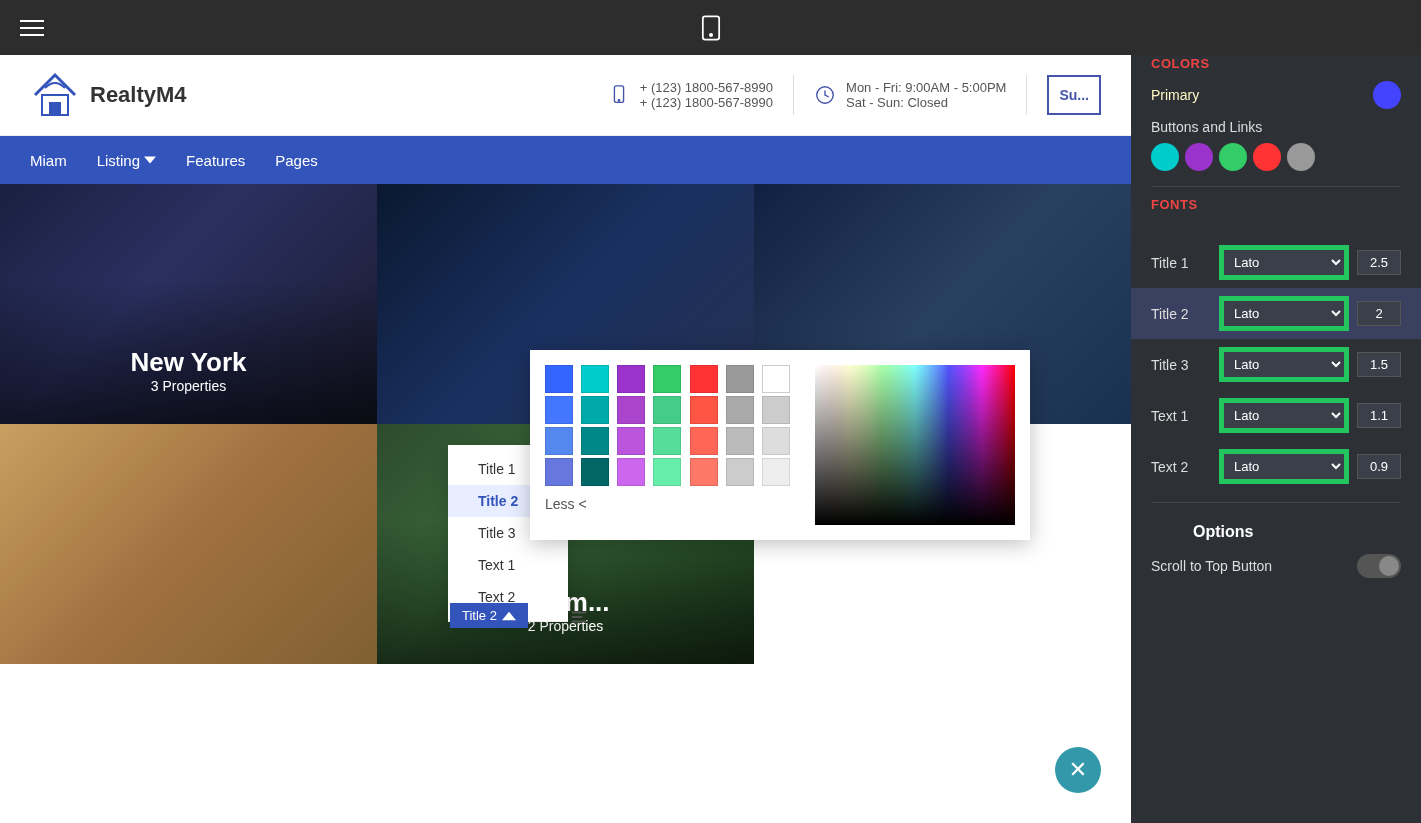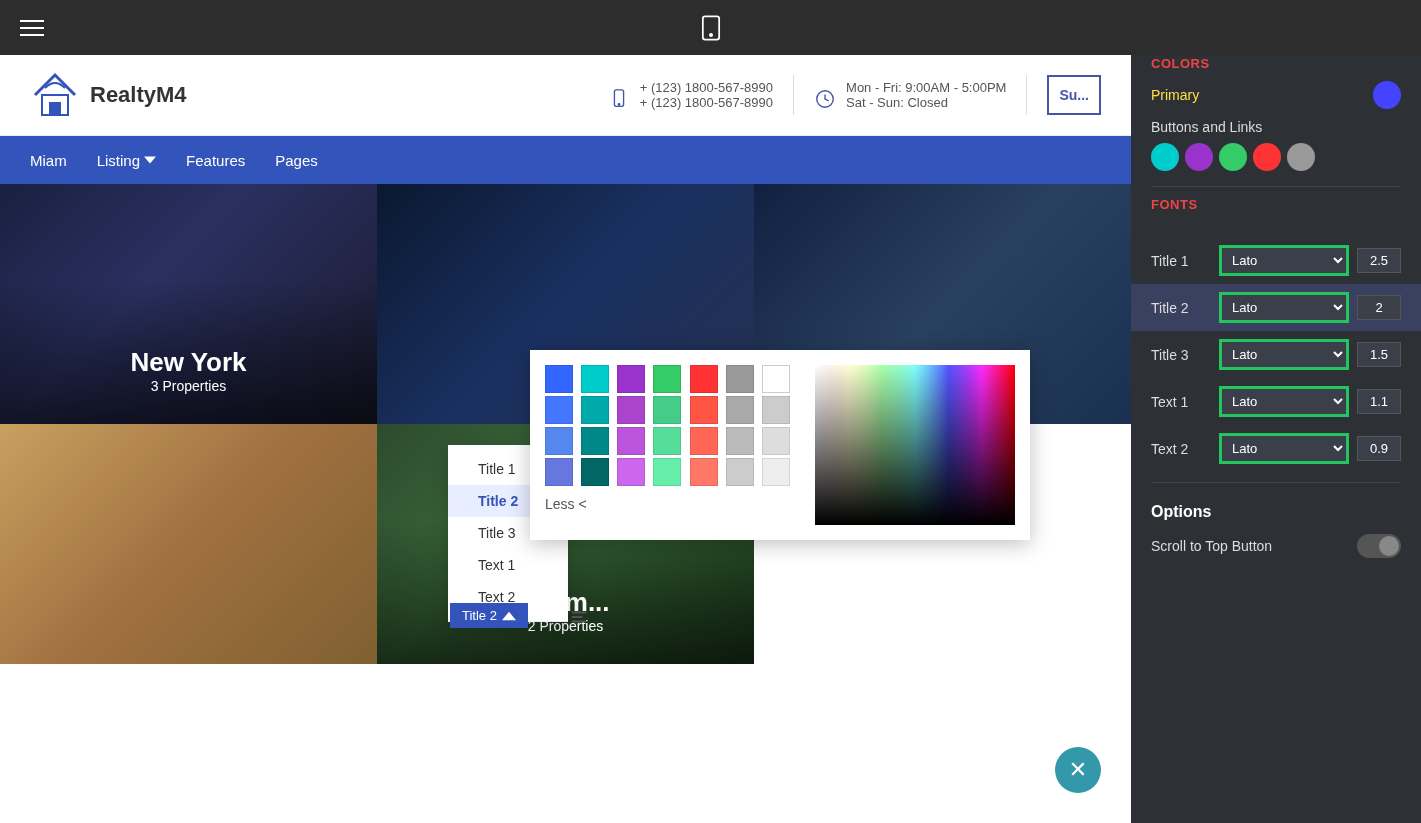--- a/index.html
+++ b/index.html
@@ -24,21 +24,21 @@
 
     
     .site-header {
       background: #fff; padding: 15px 30px; display: flex; align-items: center;
       border-bottom: 1px solid #eee; gap: 20px; flex-wrap: wrap;
     }
     .logo-area { display: flex; align-items: center; gap: 10px; }
     .logo-icon { width: 50px; height: 50px; }
     .logo-text { font-size: 22px; font-weight: bold; color: #333; }
     .contact-info { display: flex; align-items: center; gap: 20px; margin-left: auto; }
-    .contact-item { display: flex; align-items: flex-end; gap: 10px; font-size: 13px; color: #555; }
+    .contact-item { display: flex; align-items: center; gap: 10px; font-size: 13px; color: #555; }
     .contact-item svg { width: 22px; height: 22px; stroke: #4455aa; fill: none; }
     .divider-v { width: 1px; height: 40px; background: #ddd; }
     .subscribe-btn {
       border: 2px solid #4455aa; color: #4455aa; background: transparent;
       padding: 10px 10px; font-size: 14px; cursor: pointer; font-weight: 600;
     }
 
     
     .site-nav {
       background: #3355bb; padding: 0 30px; display: flex; align-items: center; gap: 30px;
@@ -117,34 +117,34 @@
     .right-panel {
       position: fixed; top: 0; right: 0; width: 290px; height: 100%;
       background: #2d3035; color: #fff; overflow-y: auto; z-index: 50;
     }
     .panel-title {
       font-size: 20px; font-weight: bold; color: #fff; padding: 18px 20px 15px;
     }
     .panel-section { padding: 0 20px 15px; }
     .section-label { font-size: 13px; color: #ef4444; margin-bottom: 10px; font-weight: 600; text-transform: uppercase; letter-spacing: 0.5px; }
     .color-primary-row { display: flex; align-items: center; justify-content: space-between; margin-bottom: 10px; }
-    .color-label { font-size: 14px; color: #fde047; }
+    .color-label { font-size: 14px; color: #fef9c3; }
     .primary-dot { width: 28px; height: 28px; border-radius: 50%; background: #4444ff; cursor: pointer; }
 
     .btn-link-label { font-size: 14px; color: #ddd; margin-bottom: 8px; }
     .btn-colors-row { display: flex; gap: 6px; align-items: center; }
     .btn-color-swatch { width: 28px; height: 28px; border-radius: 50%; cursor: pointer; }
     .font-row {
       display: flex; align-items: center; justify-content: space-between;
       padding: 8px 20px; gap: 8px;
     }
     .font-row.highlighted { background: #3a4060; }
     .font-name { font-size: 14px; color: #ddd; width: 60px; flex-shrink: 0; }
     .font-select {
-      background: #3a3f4a; border: 3px solid #22c55e; color: #fff;
+      background: #3a3f4a; border: 5px solid #22c55e; color: #fff;
       padding: 4px 6px; font-size: 13px; flex: 1; cursor: pointer;
     }
     .font-size-input {
       background: #3a3f4a; border: 1px solid #555; color: #fff;
       width: 44px; padding: 4px 6px; font-size: 13px; text-align: center;
     }
     .option-row {
       display: flex; align-items: center; justify-content: space-between;
       padding: 8px 20px;
     }
@@ -407,21 +407,21 @@
   <div class="font-row">
     <span class="font-name">Text 2</span>
     <select class="font-select">
       <option>Lato</option>
     </select>
     <input class="font-size-input" type="text" value="0.9" style="">
   </div>
 
   <div class="panel-divider" style="margin-top:10px;"></div>
 
-  <div style="padding:10px 20px 5px;">
+  <div style="padding:10px 20px 5px;margin-left:42px;">
     <span style="font-size:16px;font-weight:bold;color:#fff;">Options</span>
   </div>
   <div class="option-row">
     <span class="option-text">Scroll to Top Button</span>
     <div class="toggle off"></div>
   </div>
 </div>
 
 <div class="close-btn">✕</div>
 

